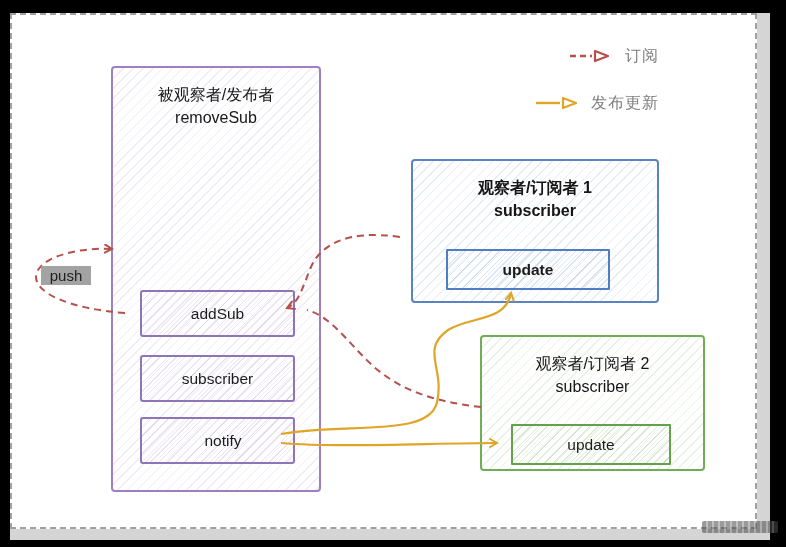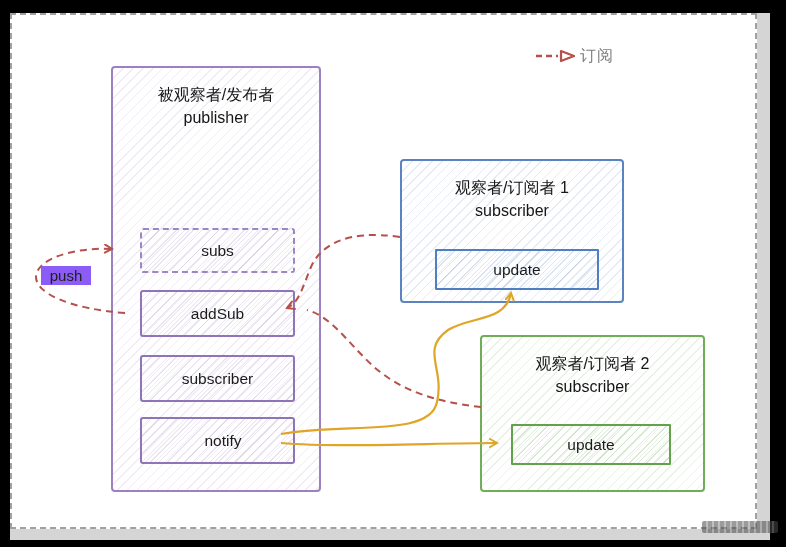--- a/index.html
+++ b/index.html
@@ -16,59 +16,65 @@
   .hatch-green-light{background-image:repeating-linear-gradient(135deg,rgba(110,175,90,.16) 0,rgba(110,175,90,.16) 1px,transparent 1px,transparent 7px);}
   .hatch-green{background-image:repeating-linear-gradient(135deg,rgba(110,175,90,.26) 0,rgba(110,175,90,.26) 1px,transparent 1px,transparent 6px);}
   .publisher{left:95px;top:66px;width:210px;height:426px;border:2px solid #9c80c2;margin-left:16px;}
   .box-title{padding-top:15px;text-align:center;font-size:16px;line-height:1.45;color:#161616;}
   .method{position:absolute;left:27px;width:155px;height:47px;display:flex;align-items:center;
           justify-content:center;font-size:15.5px;color:#1b1b1b;border-radius:3px;box-sizing:border-box;}
   .m-subs{top:160px;height:45px;border:2px dashed #9c86c4;}
   .m-addsub{top:222px;border:2px solid #8f74b8;}
   .m-removesub{top:287px;border:2px solid #8f74b8;}
   .m-notify{top:349px;border:2px solid #8f74b8;padding-left:11px;}
-  .subscriber1{left:400px;top:159px;width:224px;height:144px;border:2px solid #5b83c2;}
-  .subscriber2{left:480px;top:335px;width:225px;height:157px;border:2px solid #6fad57;}
+  .subscriber1{left:411px;top:159px;width:248px;height:144px;border:2px solid #5b83c2;font-weight:bold;}
+  .subscriber2{left:480px;top:335px;width:225px;height:136px;border:2px solid #6fad57;}
   .update{position:absolute;display:flex;align-items:center;justify-content:center;
           font-size:15.5px;color:#1b1b1b;border-radius:1px;box-sizing:border-box;}
   .update1{left:33px;top:88px;width:164px;height:41px;border:2px solid #4f7ec2;}
   .update2{left:29px;top:87px;width:160px;height:41px;border:2px solid #63a24b;}
   .legend{position:absolute;left:534px;top:44px;z-index:3;}
-  .legend-row{display:flex;align-items:center;height:24px;margin-bottom:23px;justify-content:flex-end;}
+  .legend-row{display:flex;align-items:center;gap:11px;height:24px;margin-bottom:23px;justify-content:flex-end;}
   .legend-label{font-size:16px;color:#7f7f7f;letter-spacing:1px;}
   .push-label{position:absolute;left:41px;top:266px;width:50px;text-align:center;font-size:15px;
-              color:#1f1f1f;background:#8b5cf6;z-index:6;padding:1px 0;}
+              color:#1f1f1f;background:#a3a3a3;z-index:6;padding:1px 0;}
   .arrows{position:absolute;left:0;top:0;z-index:5;pointer-events:none;}
   .watermark{position:absolute;left:702px;top:521px;width:76px;height:12px;border-radius:2px;
              background:repeating-linear-gradient(90deg,#4a4a4a 0 4px,#8d8d8d 4px 6px);
              opacity:.55;filter:blur(.7px);z-index:4;}
 </style>
 </head>
 <body>
 
 <div id="stage">
   <div class="mat"></div>
   <div class="canvas"></div>
 
   <div class="legend">
     <div class="legend-row">
       <svg width="46" height="16">
         <line x1="2" y1="8" x2="24" y2="8" stroke="#b5504a" stroke-width="2.4" stroke-dasharray="6 4"></line>
         <path d="M27,3 L40,8 L27,13 Z" fill="none" stroke="#b5504a" stroke-width="2.2" stroke-linejoin="round"></path>
       </svg>
       <span class="legend-label">订阅</span>
     </div>
+    <div class="legend-row">
+      <svg width="46" height="16">
+        <line x1="2" y1="8" x2="26" y2="8" stroke="#e0a526" stroke-width="2.4"></line>
+        <path d="M29,3 L42,8 L29,13 Z" fill="none" stroke="#e0a526" stroke-width="2.2" stroke-linejoin="round"></path>
+      </svg>
+      <span class="legend-label">发布更新</span>
+    </div>
   </div>
 
   <div class="box publisher hatch-purple-light">
     <div class="box-title">
       <div>被观察者/发布者</div>
-      <div>publisher</div>
+      <div>removeSub</div>
     </div>
-    <div class="method m-subs hatch-purple">subs</div>
     <div class="method m-addsub hatch-purple">addSub</div>
     <div class="method m-removesub hatch-purple">subscriber</div>
     <div class="method m-notify hatch-purple">notify</div>
   </div>
 
   <div class="box subscriber1 hatch-blue-light">
     <div class="box-title">
       <div>观察者/订阅者 1</div>
       <div>subscriber</div>
     </div>

